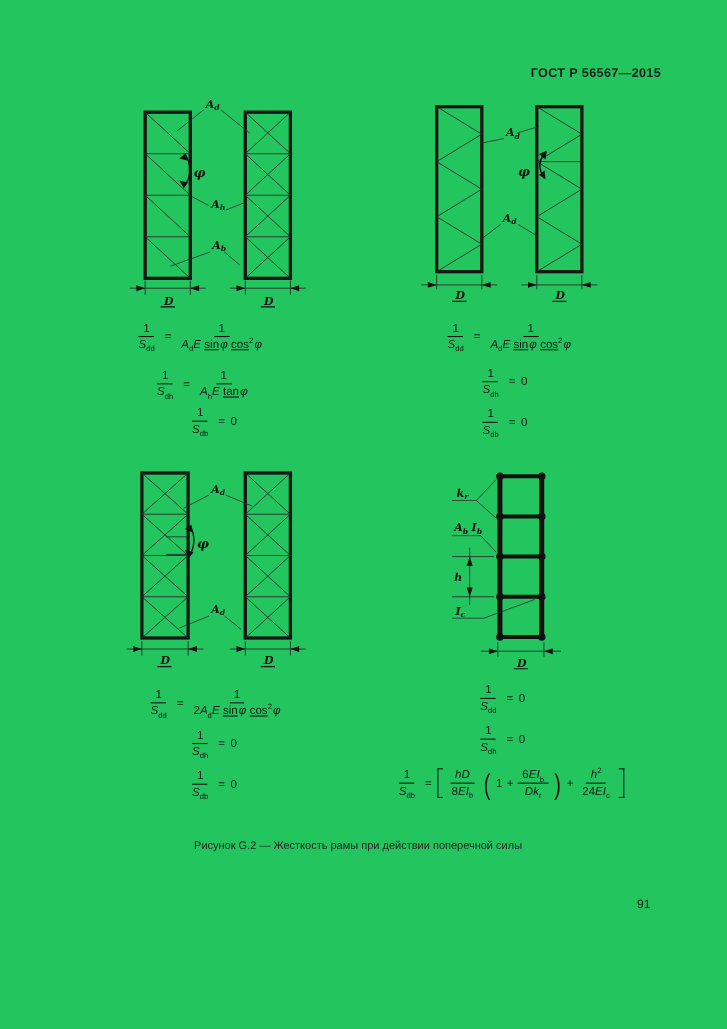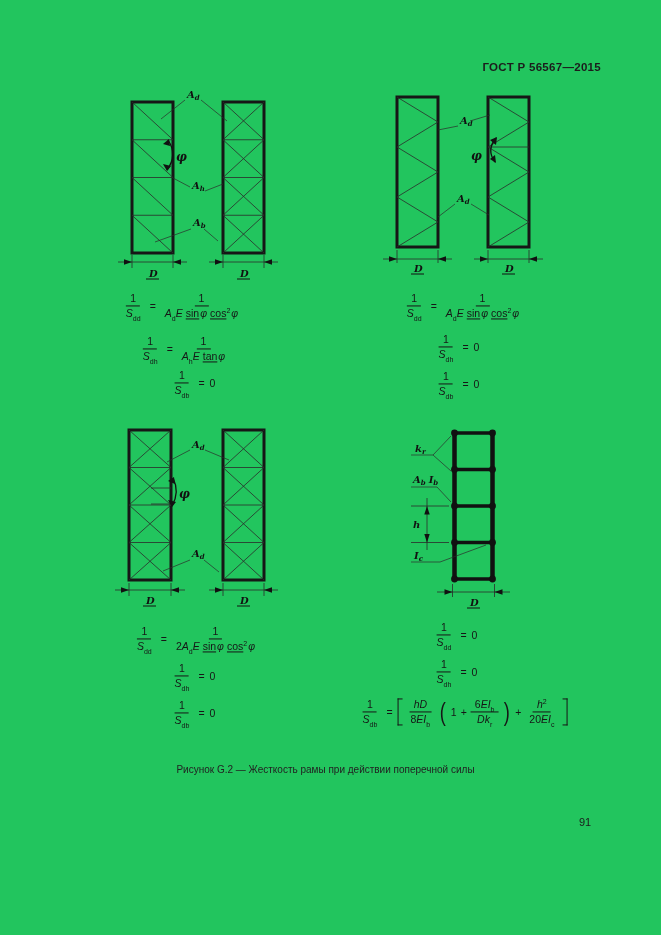--- a/index.html
+++ b/index.html
@@ -327,21 +327,21 @@
     <span>1</span>
     <span>+</span>
     <span class="frac">
         <span class="num"><span>6</span><i>EI</i><sub>b</sub></span>
         <span class="den"><i>Dk</i><sub>r</sub></span>
       </span>
     <span class="paren">)</span>
     <span>+</span>
     <span class="frac">
         <span class="num"><i>h</i><sup>2</sup></span>
-        <span class="den"><span>20</span><i>EI</i><sub>c</sub></span>
+        <span class="den"><span>24</span><i>EI</i><sub>c</sub></span>
       </span>
     <span class="sqbr-r"></span>
   </div>
 
   <div class="caption">Рисунок G.2 — Жесткость рамы при действии поперечной силы</div>
   <div class="pagenum">91</div>
 
 </div>
 
 </body></html>

